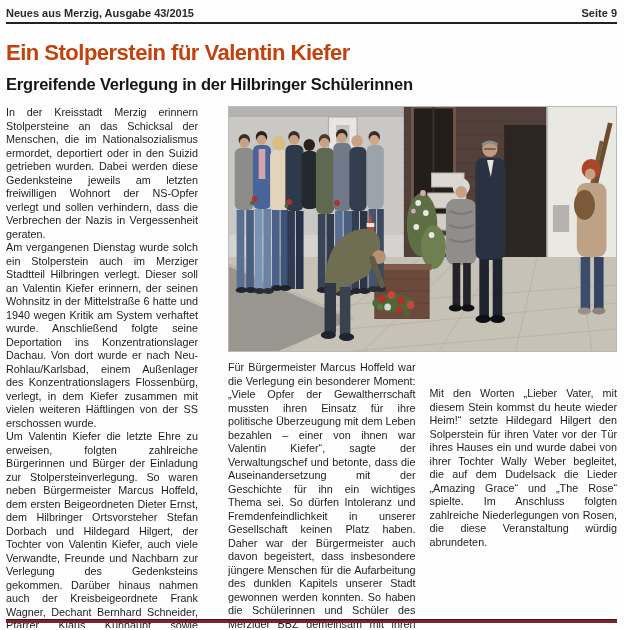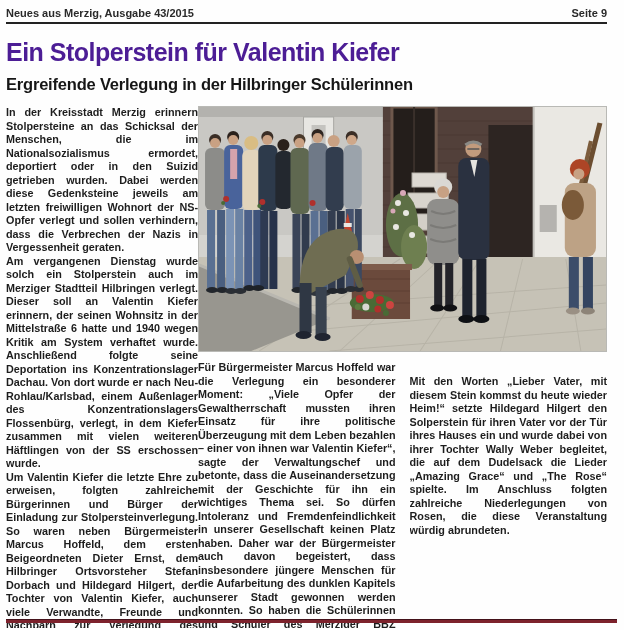--- a/index.html
+++ b/index.html
@@ -4,46 +4,45 @@
 <style>
   html,body{margin:0;padding:0;background:#ffffff;}
   .page{
     position:relative;
     width:624px;height:630px;
     background:#fefefe;
     overflow:hidden;
     font-family:"Liberation Sans","DejaVu Sans",sans-serif;
     color:#1d1d1d;
     box-sizing:border-box;
-    padding:5px 17px 0 6px;
+    padding:5px 7px 0 6px;
   }
   .masthead{
     display:flex;justify-content:space-between;align-items:baseline;
     font-size:11px;font-weight:bold;color:#2a2a2a;
     padding-top:2px;
   }
   .top-rule{
     border:0;border-top:2px solid #222;
     margin:3px 0 0 0;
   }
   h1.headline{
     margin:13px 0 0 0;
-    font-size:25px;line-height:31px;
-    font-weight:bold;letter-spacing:-0.5px;color:#4c1d95;
+    font-size:22px;line-height:31px;
+    font-weight:bold;letter-spacing:-0.5px;color:#c2410c;
   }
   h2.subheadline{
     margin:7px 0 0 0;
     font-size:16.5px;line-height:19px;
     font-weight:bold;letter-spacing:-0.2px;color:#161616;
   }
   .content{
-    display:flex;gap:0;
+    display:flex;gap:30px;
     margin-top:12px;
     height:522px;
-    font-weight:bold;
   }
   .col{
     font-size:10.8px;line-height:13.5px;
     text-align:justify;text-align-last:left;
     hyphens:auto;-webkit-hyphens:auto;
     overflow:hidden;
   }
   .col p{margin:0;}
   .col p + p{margin-top:0;}
   .col-left{width:192px;flex:0 0 192px;}
@@ -54,21 +53,21 @@
     background:#d6d5d1;
     box-sizing:border-box;
   }
   .photo-frame svg{display:block;width:100%;height:100%;}
   .lower-cols{
     display:flex;gap:14px;
     margin-top:9px;
     flex:1;min-height:0;
   }
   .lower-cols .col{flex:1;min-width:0;}
-  .col-right p.second{margin-top:14px;}
+  .col-right p.second{margin-top:26px;}
   .bottom-rule{
     position:absolute;left:6px;right:7px;bottom:7px;
     height:3px;background:#7d222c;border-top:1px solid #43111a;
   }
 </style>
 </head>
 <body>
 
 <div class="page">
 

